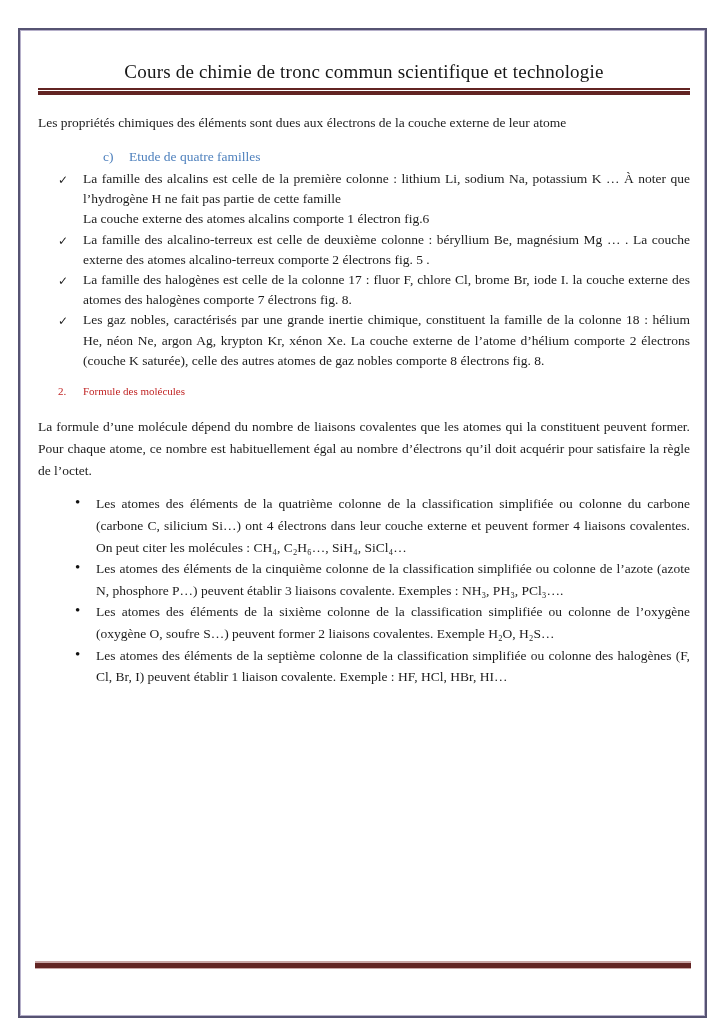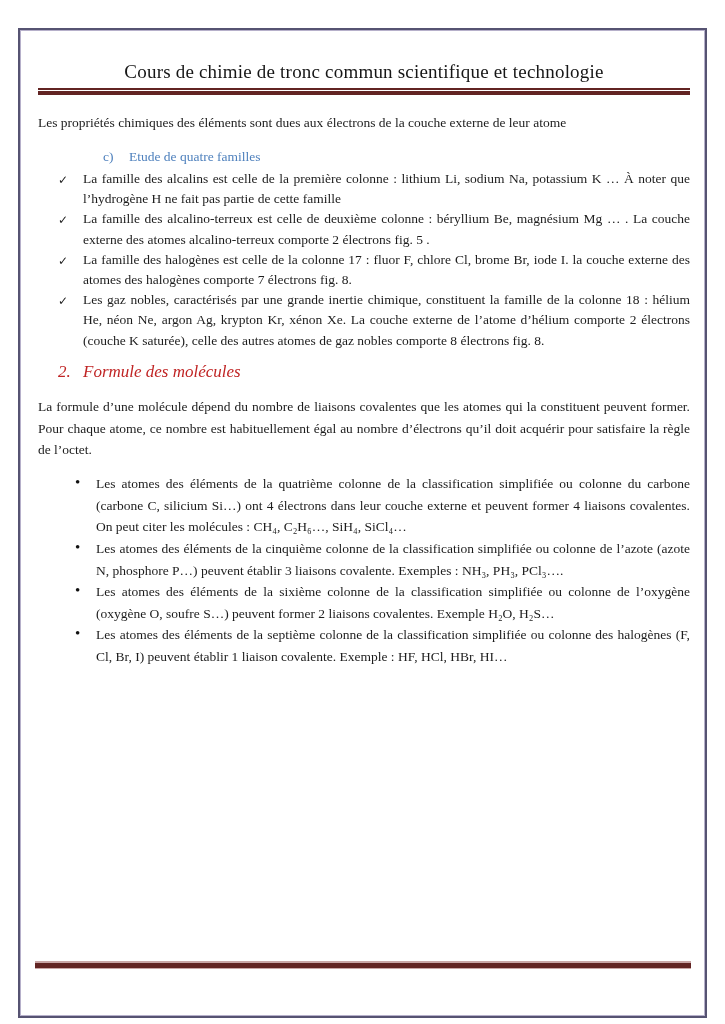--- a/index.html
+++ b/index.html
@@ -50,21 +50,21 @@
   ul.check-list li{
     position:relative;padding-left:45px;text-align:justify;line-height:20.2px;
   }
   ul.check-list .check{
     position:absolute;left:20px;top:1px;
     font-family:"DejaVu Sans",sans-serif;font-size:12px;color:#222;
   }
   .li-para{text-align:justify;}
   .sec-2{
     margin:9px 0 0 20px;color:var(--heading-red);
-    font-size:17px;line-height:23px;font-style:italic;
+    font-size:11px;line-height:23px;
   }
   .sec-2-num{display:inline-block;min-width:25px;}
   p.body-par{margin:13px 0 0 0;text-align:justify;line-height:21.8px;}
   p.apps{margin:13px 0 0 0;line-height:21px;}
   ul.dot-list{margin-top:12px;}
   ul.dot-list li{
     position:relative;padding-left:58px;text-align:justify;line-height:21.6px;
   }
   ul.dot-list .dot{
     position:absolute;left:37px;top:-1px;font-size:15px;color:#111;
@@ -91,20 +91,21 @@
       <p class="intro">Les propriétés chimiques des éléments sont dues aux électrons de la couche externe de leur atome</p>
 
       <div class="sec-c">
         <span class="sec-c-label">c)</span><span>Etude de quatre familles</span>
       </div>
 
       <ul class="check-list">
         <li>
           <span class="check">✓</span>
           <div class="li-para">La famille des alcalins est celle de la première colonne : lithium Li, sodium Na, potassium K … À noter que l’hydrogène H ne fait pas partie de cette famille</div>
+          <div class="li-para">La couche externe des atomes alcalins comporte 1 électron fig.6</div>
         </li>
         <li>
           <span class="check">✓</span>
           <div class="li-para">La famille des alcalino-terreux est celle de deuxième colonne : béryllium Be, magnésium Mg … . La couche externe des atomes alcalino-terreux comporte 2 électrons fig. 5 .</div>
         </li>
         <li>
           <span class="check">✓</span>
           <div class="li-para">La famille des halogènes est celle de la colonne 17 : fluor F, chlore Cl, brome Br, iode I. la couche externe des atomes des halogènes comporte 7 électrons fig. 8.</div>
         </li>
         <li>

